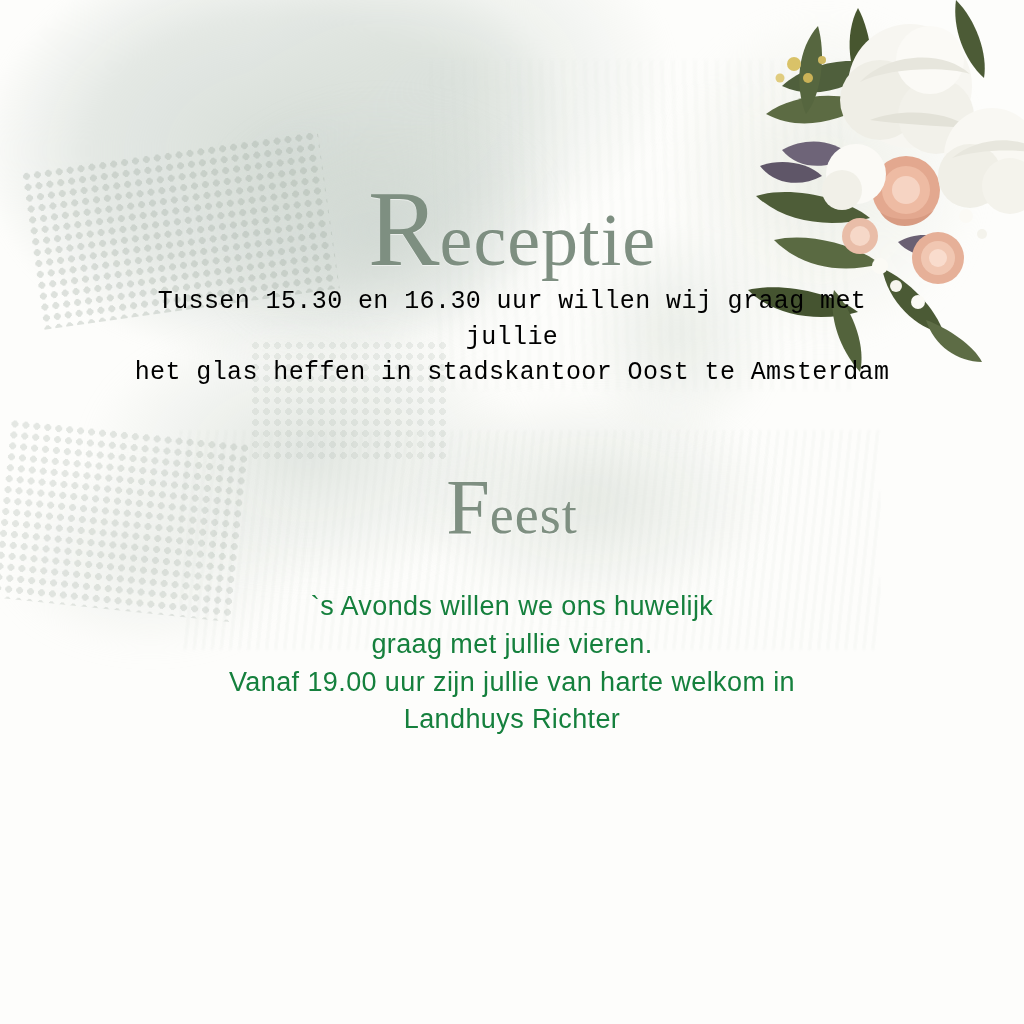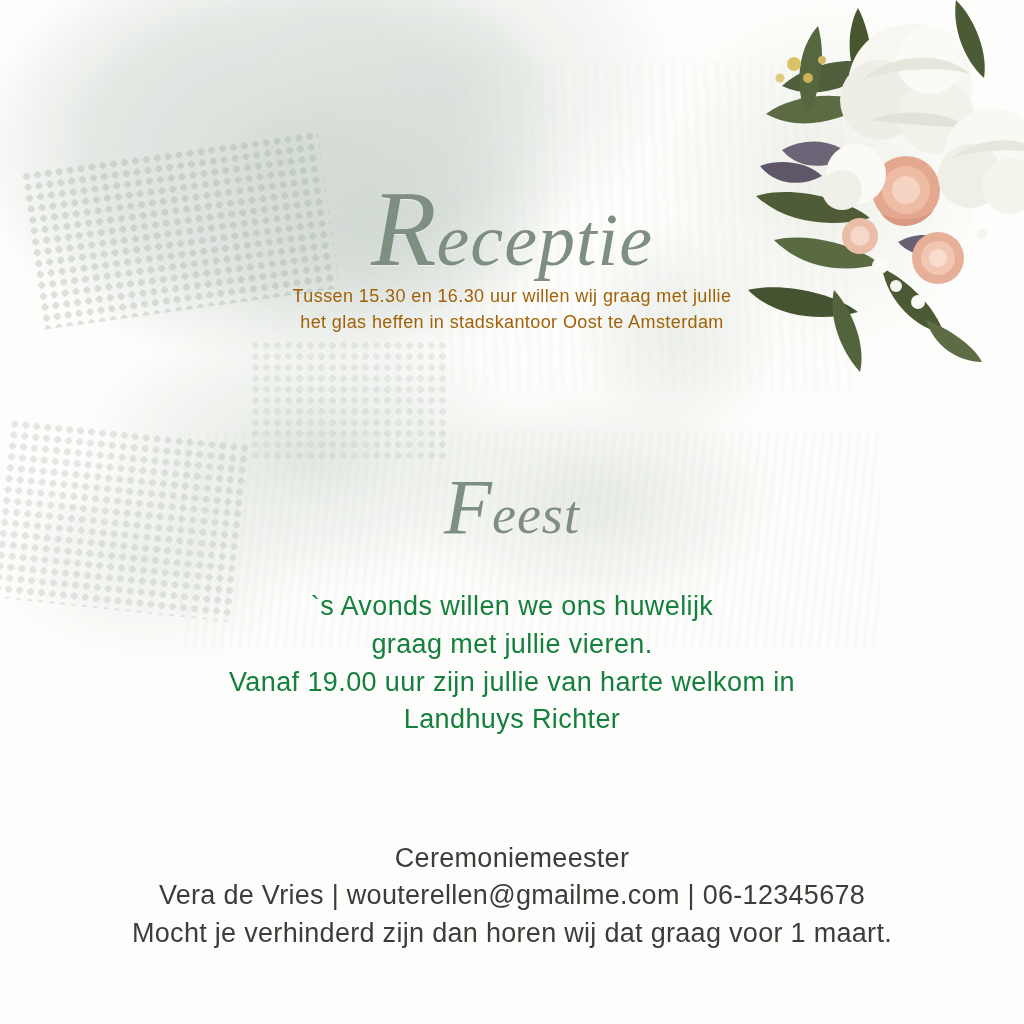--- a/index.html
+++ b/index.html
@@ -110,45 +110,44 @@
   }
 
   
   .content {
     position: absolute;
     inset: 0;
     text-align: center;
   }
   .script {
     font-family: "Liberation Serif", serif;
-    font-style: italic;
     color: #7e8f81;
     font-weight: 400;
     letter-spacing: 1px;
     text-shadow: 0 1px 0 rgba(255,255,255,.5);
   }
   .script .cap {
     font-size: 1.45em;
     letter-spacing: 0;
   }
   #title-receptie {
     position: absolute;
     left: 0; right: 0;
     top: 175px;
     font-size: 74px;
     line-height: 1;
   }
   #body-receptie {
     position: absolute;
     left: 120px; right: 120px;
     top: 284px;
-    font-family: Liberation Sans, sans-serif;
-    font-size: 18px;
+    font-family: Liberation Mono, monospace;
+    font-size: 25px;
     line-height: 1.42;
-    color: #a16207;
+    color: #000000;
     letter-spacing: .4px;
     white-space: pre-line;
   }
   #title-feest {
     position: absolute;
     left: 0; right: 0;
     top: 468px;
     font-size: 54px;
     line-height: 1;
   }
@@ -274,20 +273,15 @@
 
     <div class="script" id="title-feest">
       <span class="cap">F</span><span>eest</span>
     </div>
 
     <div id="body-feest">`s Avonds willen we ons huwelijk
 graag met jullie vieren.
 Vanaf 19.00 uur zijn jullie van harte welkom in
 Landhuys Richter</div>
 
-    <div id="footer-block">
-      <span id="footer-role">Ceremoniemeester</span>
-      <span id="footer-contact">Vera de Vries | wouterellen@gmailme.com | 06-12345678</span>
-      <span id="footer-rsvp">Mocht je verhinderd zijn dan horen wij dat graag voor 1 maart.</span>
-    </div>
 
   </div>
 </div>
 
 </body></html>

